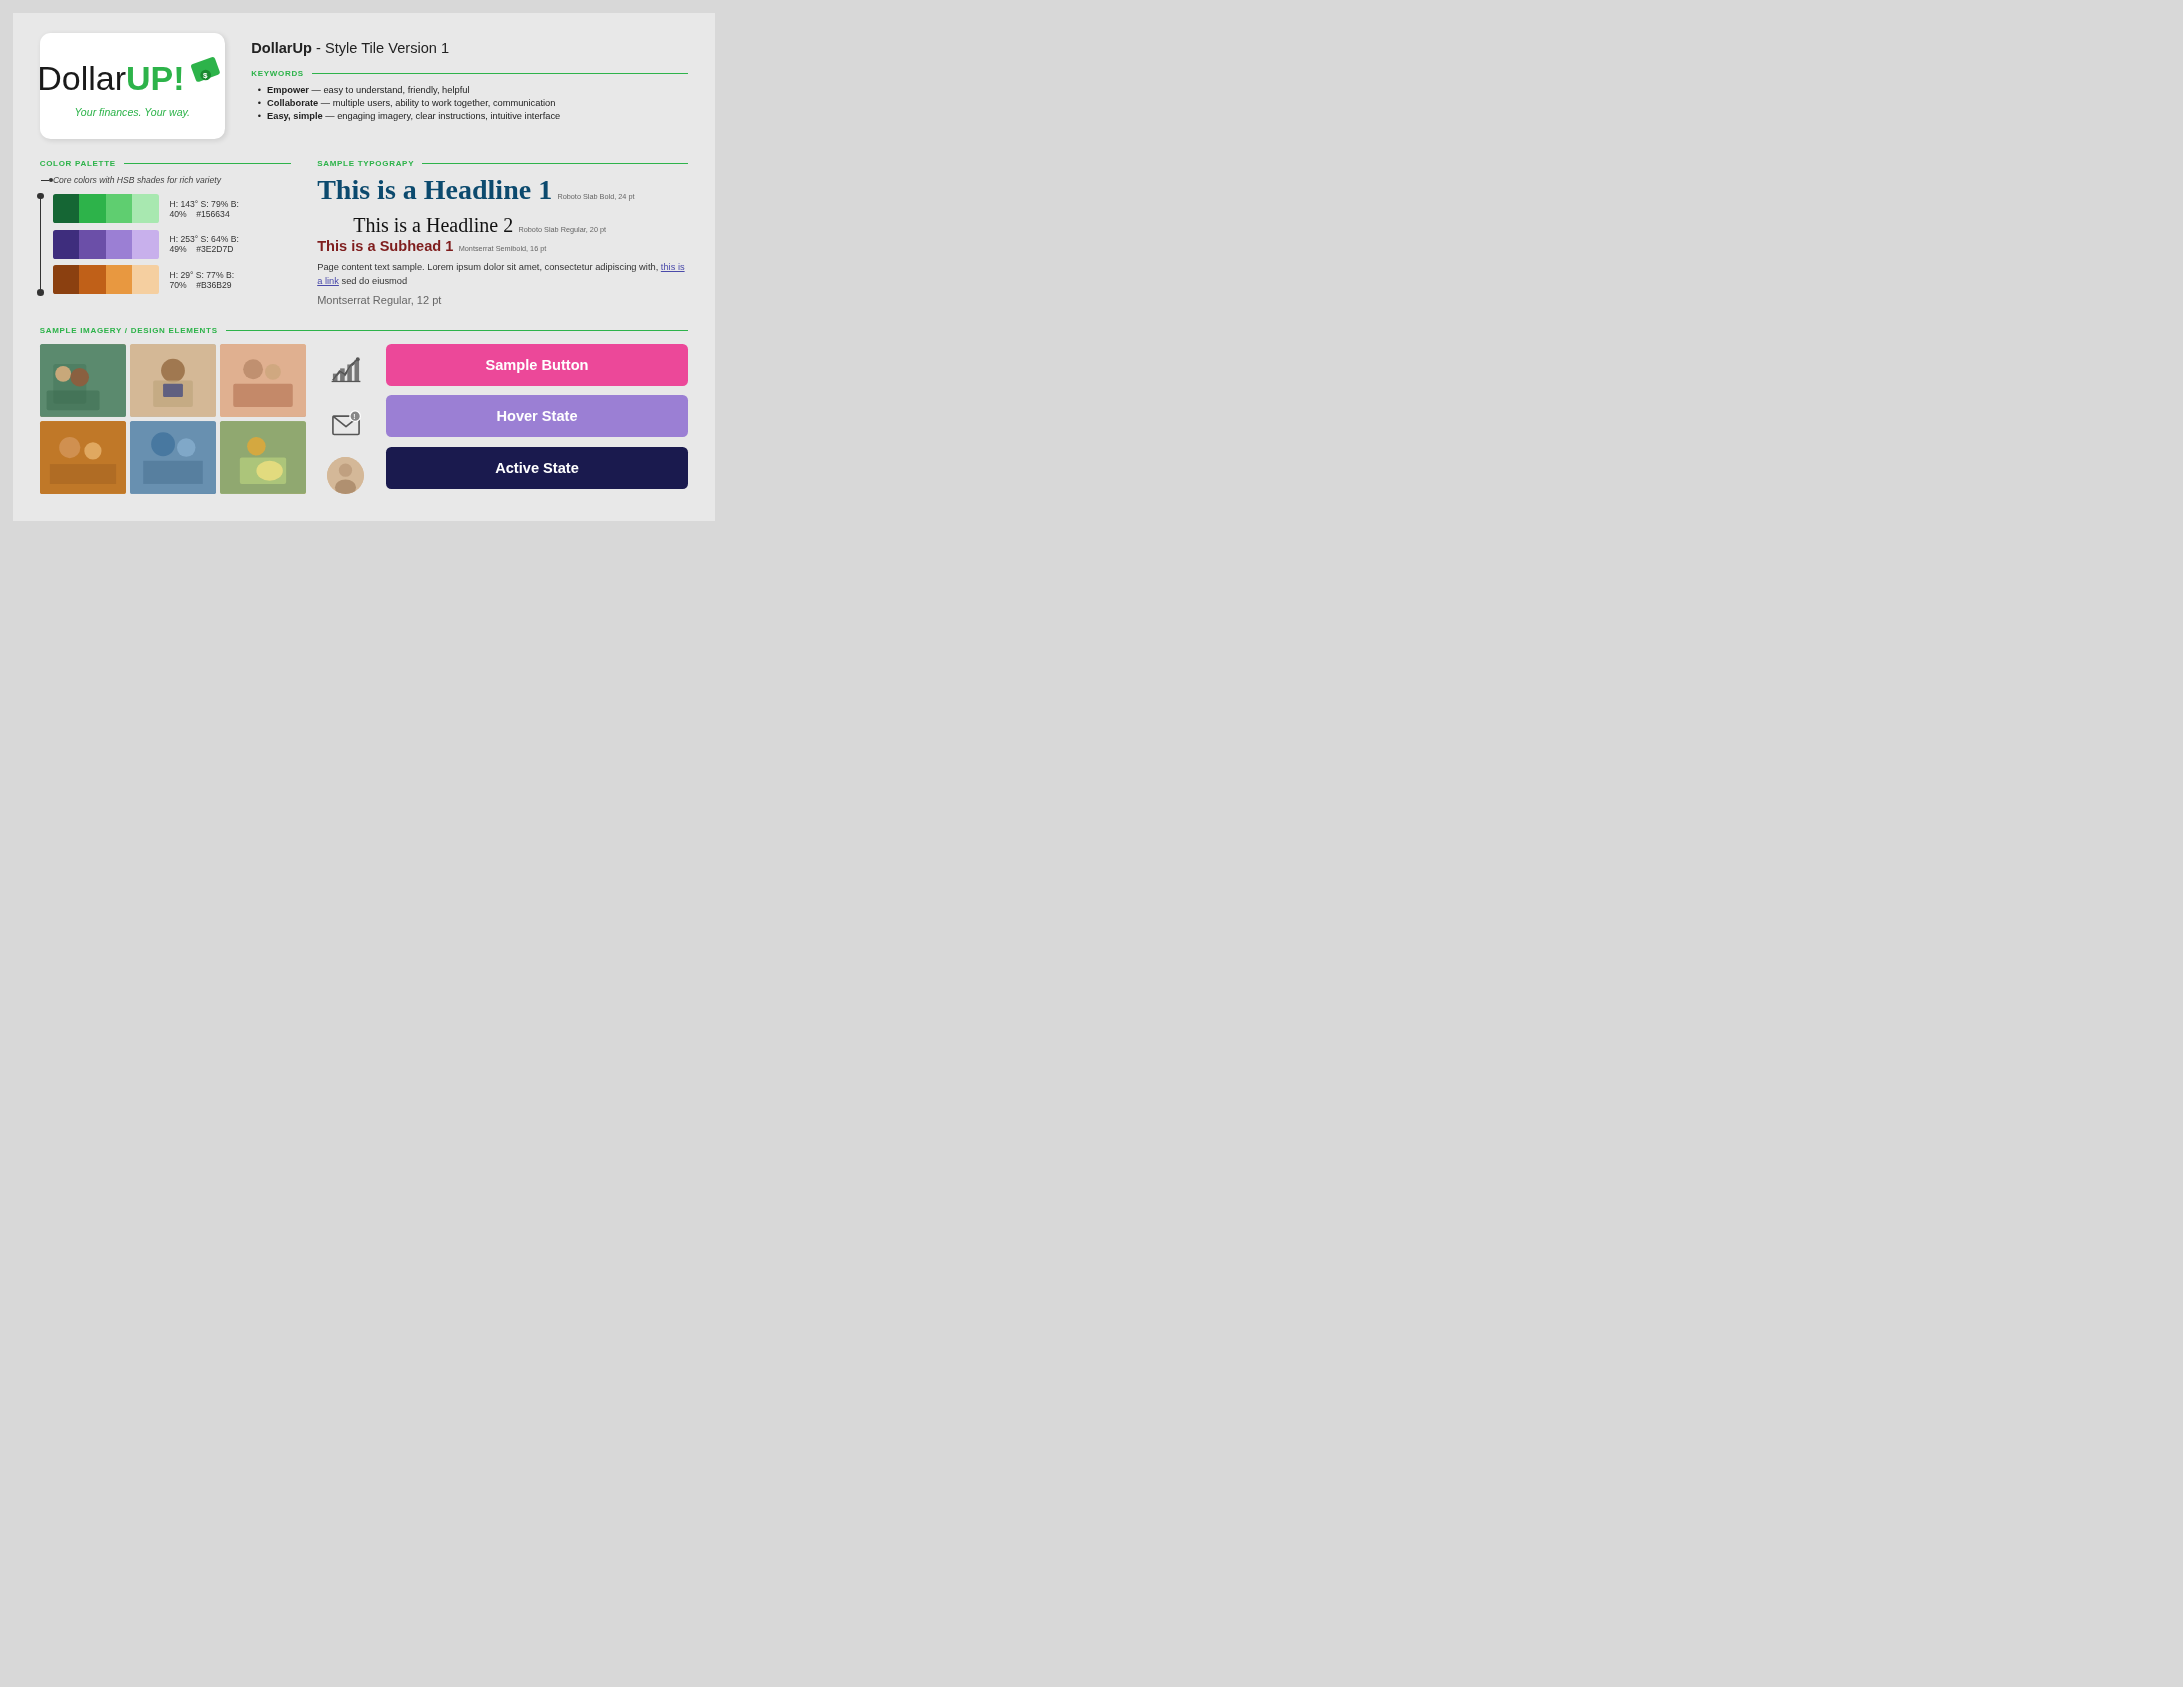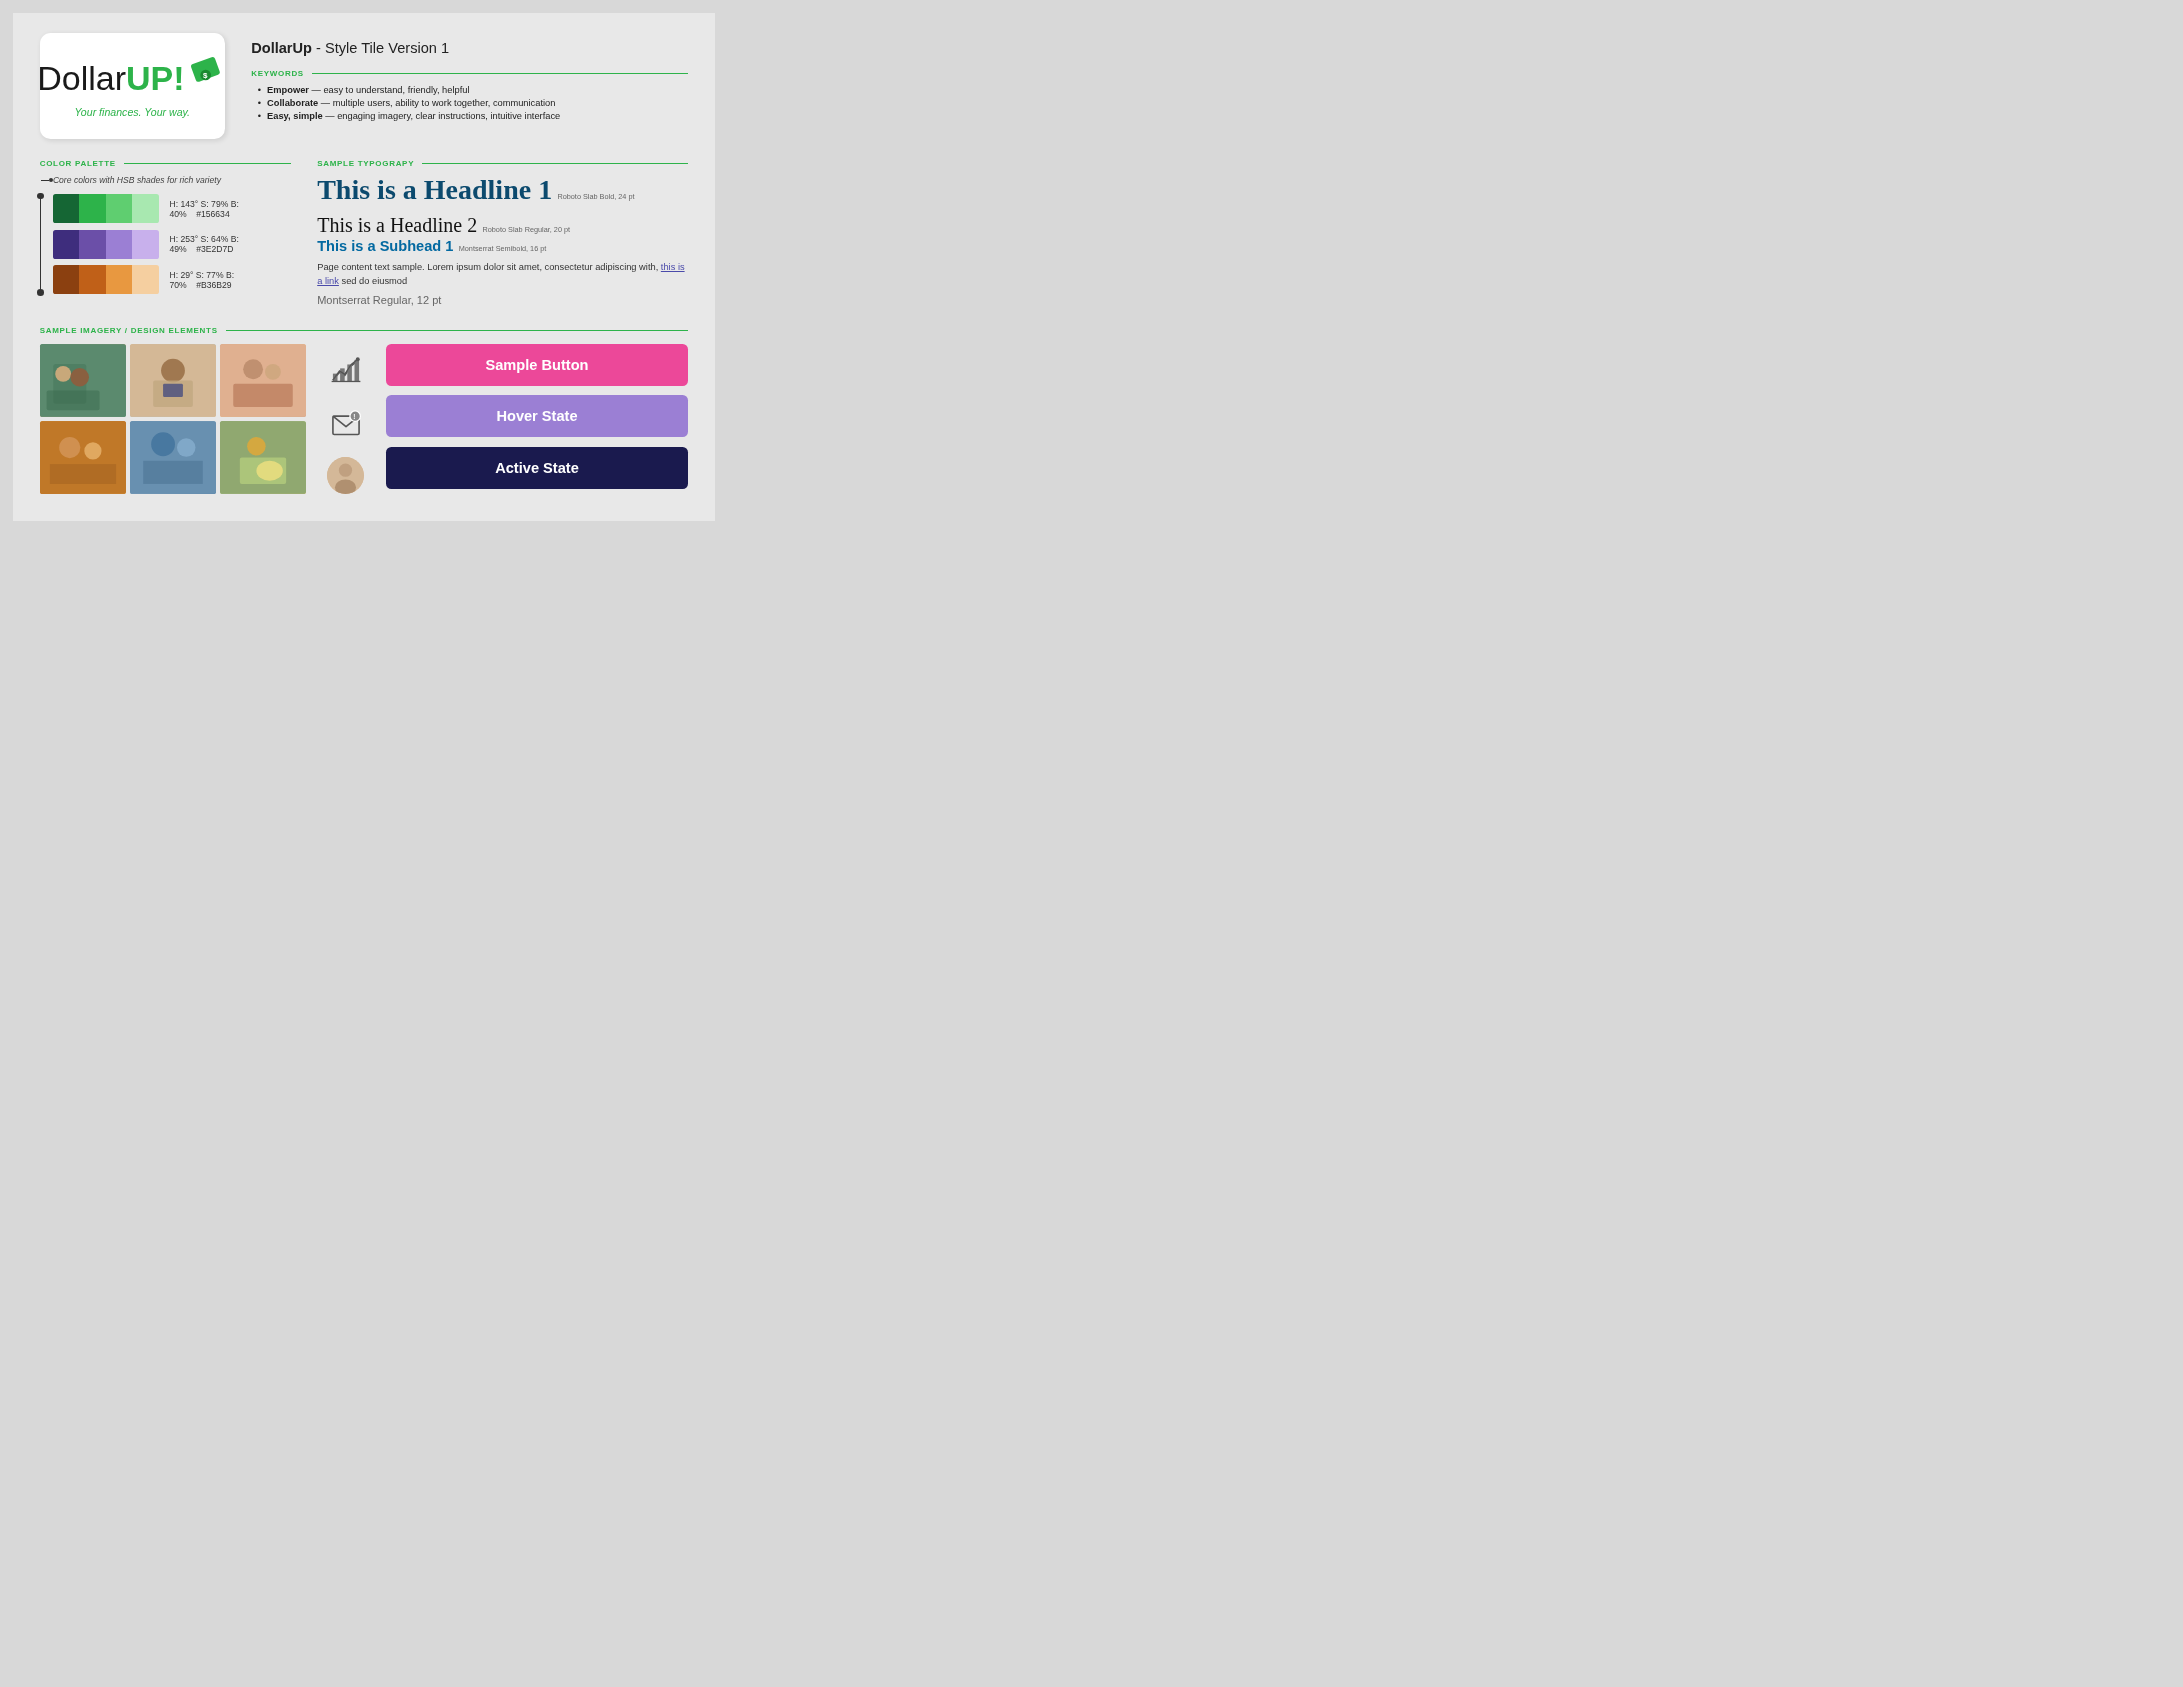--- a/index.html
+++ b/index.html
@@ -202,31 +202,32 @@
       color: #666;
       margin-bottom: 8px;
     }
     .typo-h2 {
       font-size: 20px;
       font-weight: 400;
       color: #111;
       font-family: Georgia, serif;
       line-height: 1.2;
       margin-bottom: 1.3px;
+      margin-left: 36px;
     }
     .typo-h2-note {
       font-size: 7.3px;
       color: #666;
       margin-bottom: 0;
       text-align: center;
     }
     .typo-h3 {
       font-size: 14.6px;
       font-weight: 700;
-      color: #0369a1;
+      color: #7f1d1d;
       font-family: Arial, sans-serif;
       margin-bottom: 1.3px;
     }
     .typo-h3-note {
       font-size: 7.3px;
       color: #666;
       margin-bottom: 8px;
     }
     .typo-body {
       font-size: 9.3px;

